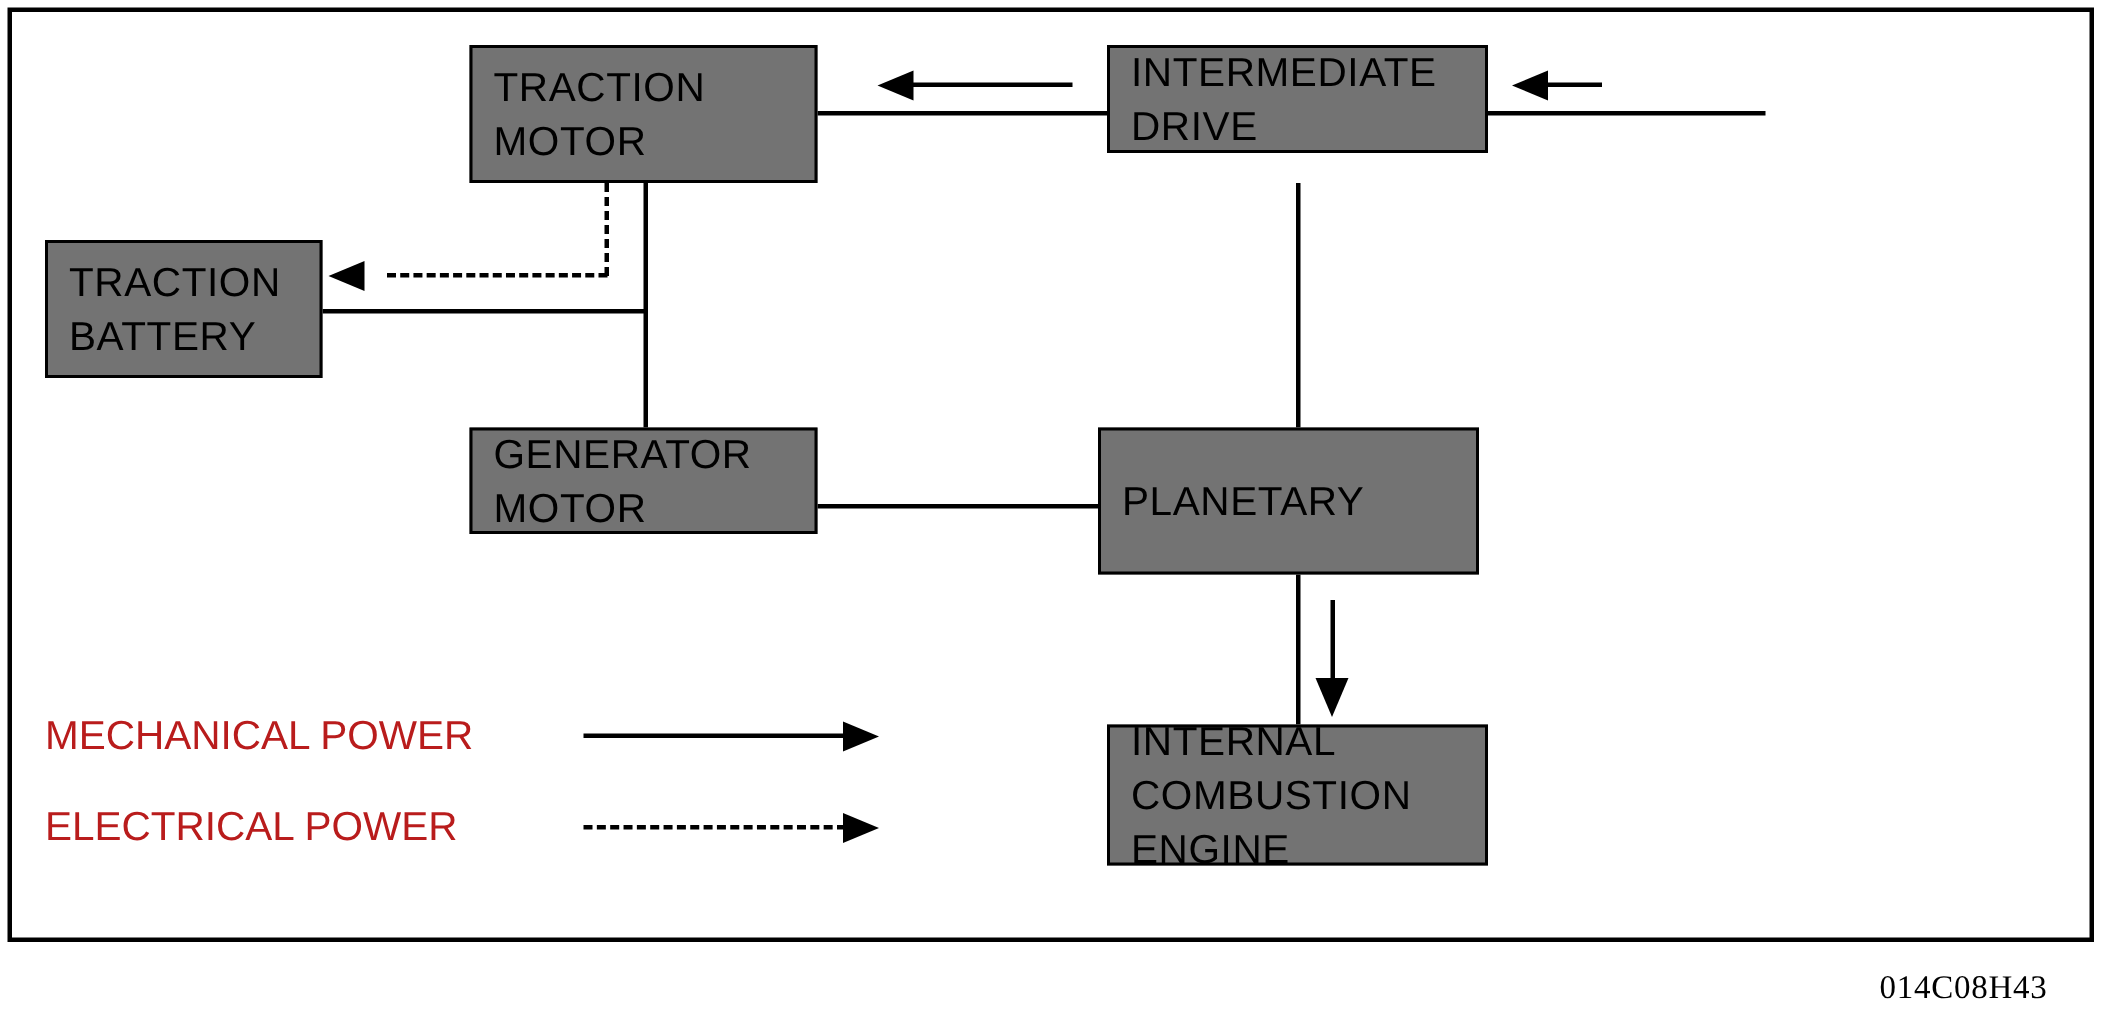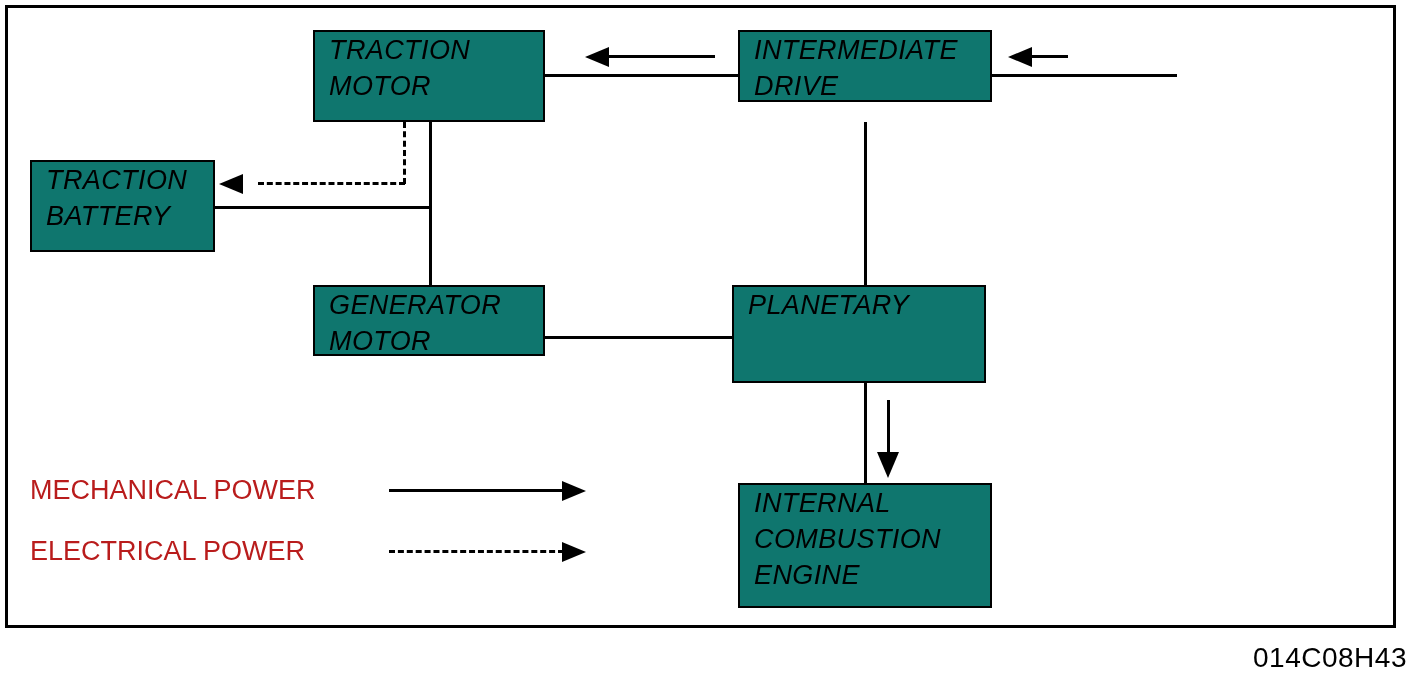--- a/index.html
+++ b/index.html
@@ -22,29 +22,28 @@
     left: 5px;
     top: 5px;
     width: 1391px;
     height: 623px;
     border: 3px solid #000000;
     box-sizing: border-box;
   }
   .node {
     position: absolute;
     border: 2px solid #000000;
-    background: #0f766e;
+    background: #737373;
     box-sizing: border-box;
     display: flex;
     flex-direction: column;
-    justify-content: flex-start;
+    justify-content: center;
     align-items: flex-start;
     padding-left: 14px;
     z-index: 5;
-    font-style: italic;
   }
   .node .line {
     font-size: 27px;
     line-height: 36px;
     letter-spacing: 0.4px;
     color: #000000;
     white-space: nowrap;
   }
   .seg {
     position: absolute;
@@ -100,26 +99,26 @@
   .legend-label {
     position: absolute;
     font-size: 27px;
     line-height: 30px;
     color: #b91c1c;
     white-space: nowrap;
     z-index: 4;
   }
   .code-label {
     position: absolute;
-    font-size: 28px;
+    font-size: 22px;
     line-height: 26px;
     color: #000000;
     letter-spacing: 0.5px;
     white-space: nowrap;
-    font-family: Liberation Sans, sans-serif;
+    font-family: Liberation Serif, serif;
   }
 </style>
 </head>
 <body>
 
 <div id="canvas">
 
   <div class="frame"></div>
 
   <div class="seg h" style="left:545px; top:74px; width:193px;"></div>
@@ -163,21 +162,21 @@
 
   <div class="node" style="left:313px; top:285px; width:232px; height:71px;">
     <div class="line">GENERATOR</div>
     <div class="line">MOTOR</div>
   </div>
 
   <div class="node" style="left:732px; top:285px; width:254px; height:98px;">
     <div class="line">PLANETARY</div>
   </div>
 
-  <div class="node" style="left:738px; top:483px; width:254px; height:125px;">
+  <div class="node" style="left:738px; top:483px; width:254px; height:94px;">
     <div class="line">INTERNAL</div>
     <div class="line">COMBUSTION</div>
     <div class="line">ENGINE</div>
   </div>
 
 
   <div class="legend-label" style="left:30px; top:475px;">MECHANICAL POWER</div>
   <div class="seg h" style="left:389px; top:489px; width:175px;"></div>
   <div class="arrow-right" style="left:562px; top:481px;"></div>
 

